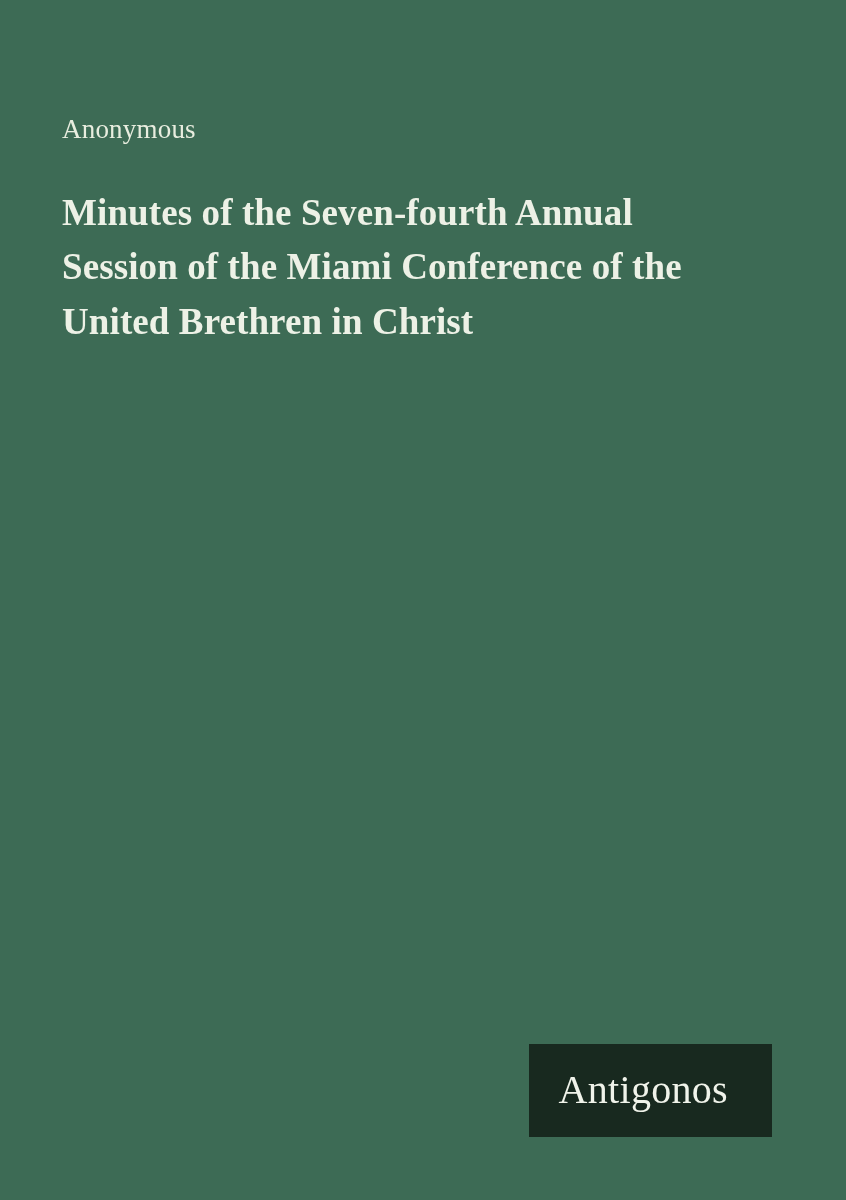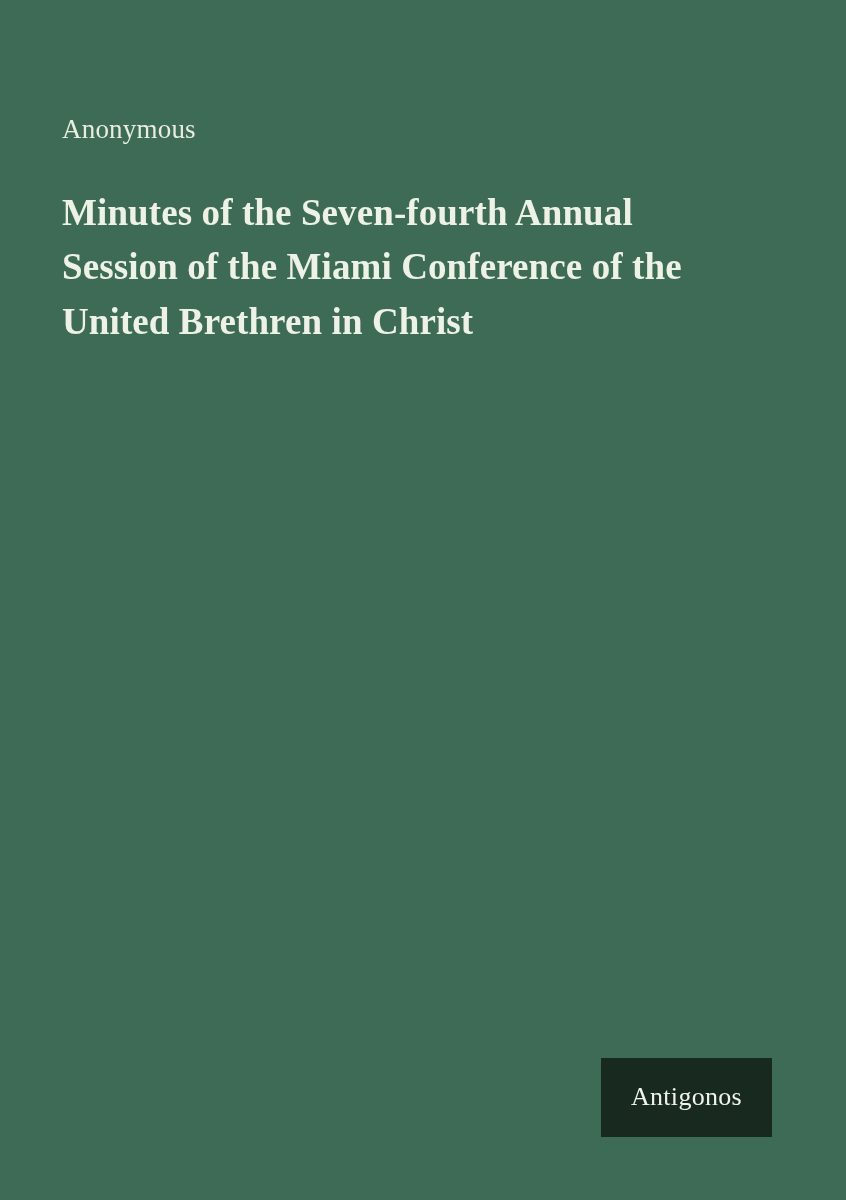--- a/index.html
+++ b/index.html
@@ -51,23 +51,23 @@
     font-weight: 700;
     letter-spacing: 0.1px;
   }
   .publisher-badge {
     position: absolute;
     right: 12px;
     bottom: 63px;
     background: #18291f;
     color: #f0f3ea;
     font-family: "Liberation Serif", serif;
-    font-size: 26px;
+    font-size: 40px;
     line-height: 1;
-    padding: 26px 30px 27px 30px;
+    padding: 26px 44px 27px 30px;
     text-align: center;
     letter-spacing: 0.3px;
     white-space: nowrap;
   }
 </style>
 </head>
 <body>
 
 <div class="book-cover">
   <div class="cover-inner">

